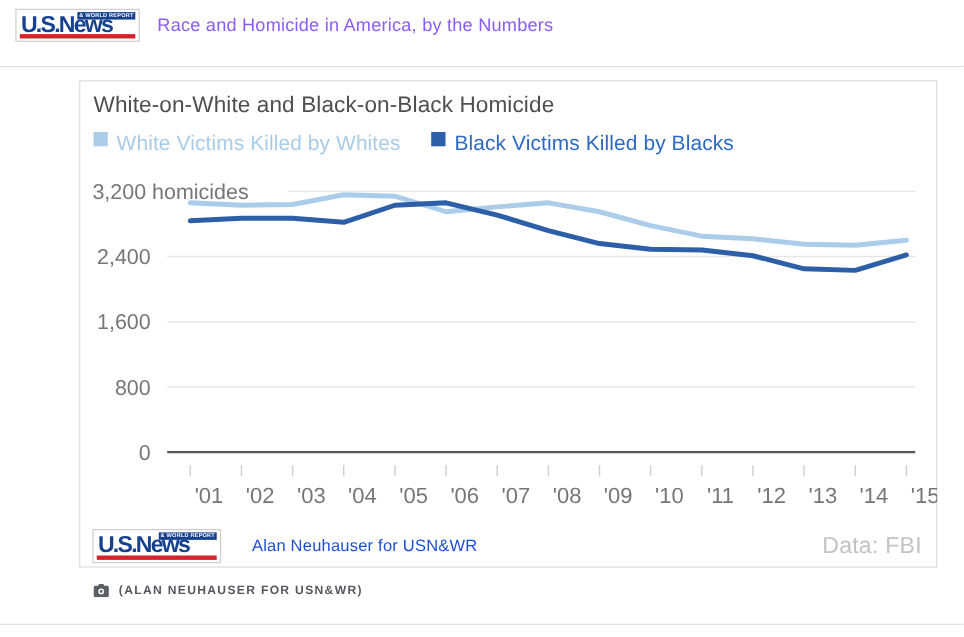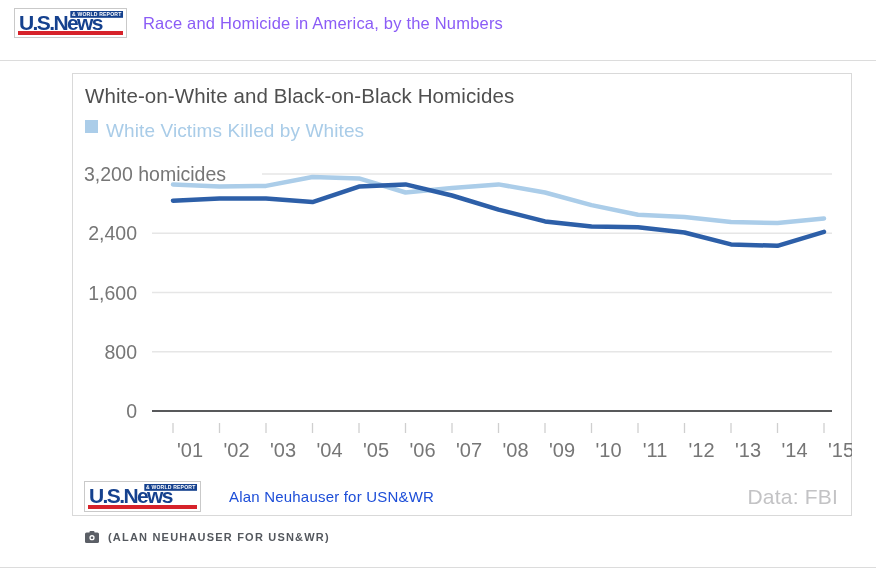--- a/index.html
+++ b/index.html
@@ -76,26 +76,30 @@
   <div class="usn-logo logo-header">
     <span class="usn-main">U.S.News</span>
     <span class="usn-tag">&amp; WORLD REPORT</span>
     <span class="usn-red"></span>
   </div>
   <div class="header-title">Race and Homicide in America, by the Numbers</div>
 </div>
 <div class="divider divider-top"></div>
 
 <div class="chart-card">
-  <div class="chart-title">White-on-White and Black-on-Black Homicides</div>
+  <div class="chart-title">White-on-White and Black-on-Black Homicide</div>
 
   <div class="legend">
     <div class="legend-item">
       <span class="legend-swatch" style="background: rgb(171, 205, 233);"></span>
       <span class="legend-label" style="color: rgb(169, 204, 232);">White Victims Killed by Whites</span>
+    </div>
+    <div class="legend-item">
+      <span class="legend-swatch" style="background: rgb(45, 95, 168);"></span>
+      <span class="legend-label" style="color: rgb(46, 106, 193);">Black Victims Killed by Blacks</span>
     </div>
   </div>
 
   <svg class="chart-svg" width="779" height="312" viewBox="0 0 779 312">
       <line x1="189" y1="13" x2="759" y2="13" stroke="#e6e6e6" stroke-width="1.3"></line>
       <text x="11" y="20" text-anchor="start" fill="#767676" font-size="19.5">3,200 homicides</text>
       <line x1="79" y1="72.25" x2="759" y2="72.25" stroke="#e6e6e6" stroke-width="1.3"></line>
       <text x="64" y="79.25" text-anchor="end" fill="#767676" font-size="19.5">2,400</text>
       <line x1="79" y1="131.5" x2="759" y2="131.5" stroke="#e6e6e6" stroke-width="1.3"></line>
       <text x="64" y="138.5" text-anchor="end" fill="#767676" font-size="19.5">1,600</text>

